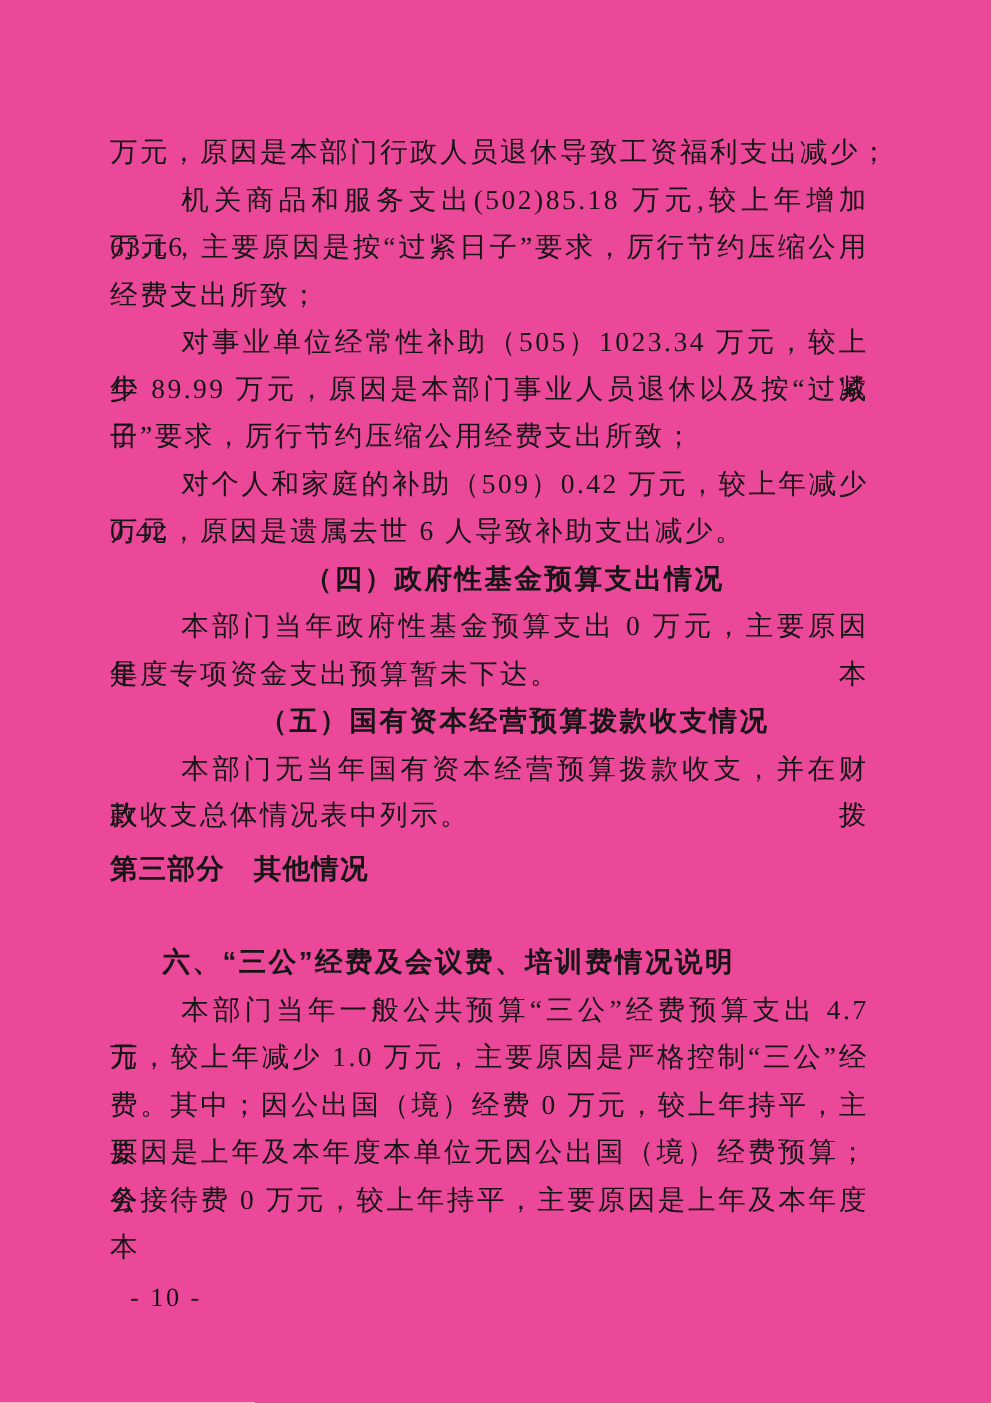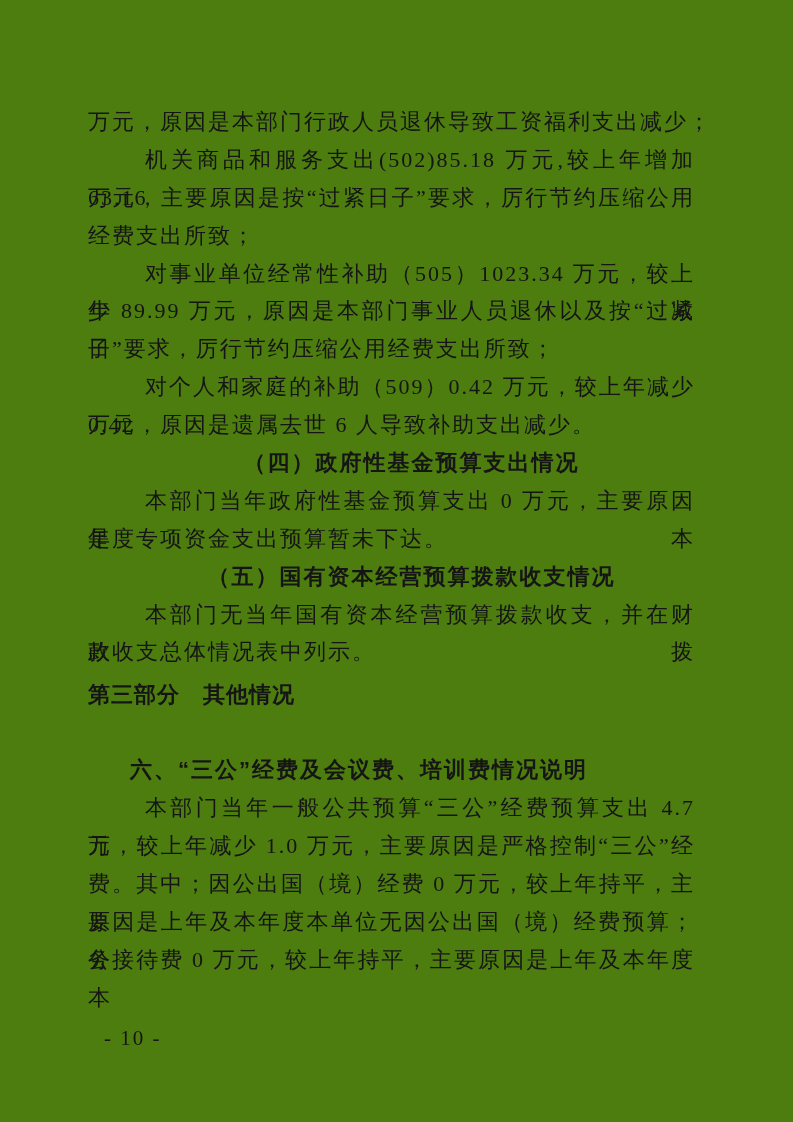--- a/index.html
+++ b/index.html
@@ -4,21 +4,21 @@
 <style>
   html, body {
     margin: 0;
     padding: 0;
     background: #ffffff;
   }
   .page {
     position: relative;
     width: 793px;
     height: 1122px;
-    background: #4d7c0f;
+    background: #ec4899;
     overflow: hidden;
     font-family: "Liberation Serif", "DejaVu Serif", serif;
     color: #151515;
   }
   .doc-body {
     position: absolute;
     left: 88px;
     top: 103px;
     width: 607px;
   }

